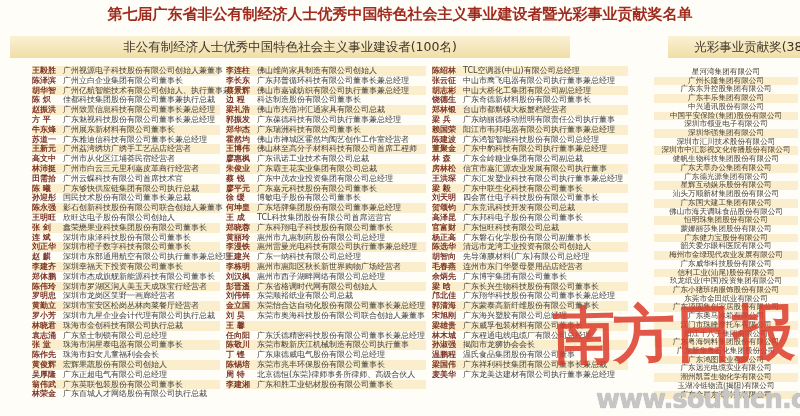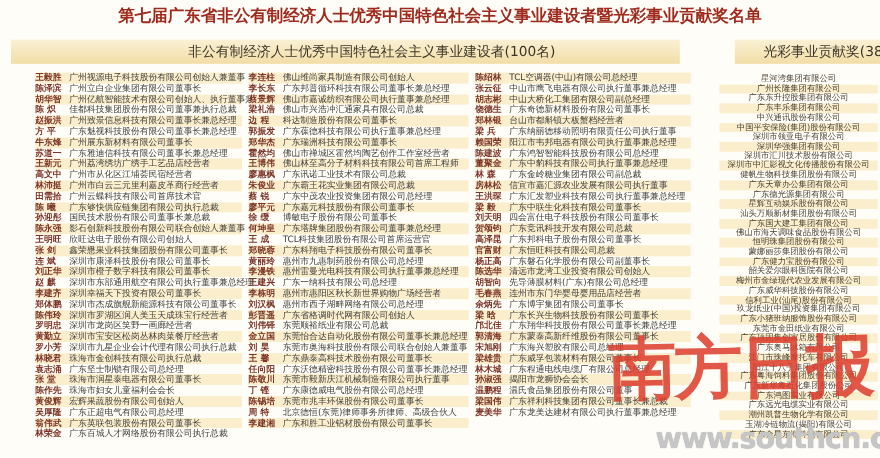--- a/index.html
+++ b/index.html
@@ -12,21 +12,21 @@
     position:absolute;top:5px;left:0;width:800px;margin:0;
     text-align:center;font-size:15px;font-weight:bold;color:#9e2b1e;
     letter-spacing:0px;
   }
   .hdr{
     position:absolute;top:36px;height:22px;
     background:linear-gradient(#faf1d5,#f1dda6);
     display:flex;align-items:center;justify-content:center;
     font-size:12.5px;color:#3c3527;font-weight:500;
   }
-  .hdr-left{left:10px;width:560px;padding-left:48px;}
+  .hdr-left{left:10px;width:560px;}
   .hdr-right{left:668px;width:128px;padding-left:25px;}
   .col{position:absolute;top:66px;padding-left:24px;}
   .col1{left:8px;width:188px;}
   .col2{left:202px;width:200px;}
   .col3{left:408px;width:196px;}
   .col .row{
     height:9.8px;line-height:9.8px;font-size:8px;
     display:flex;white-space:nowrap;overflow:visible;
   }
   .col .row:nth-child(odd){background:#fbeecd;}
@@ -214,28 +214,28 @@
       </div>
       <div class="row">
         <span class="nm">李长东</span>
         <span class="aff">广东邦普循环科技有限公司董事长兼总经理</span>
       </div>
       <div class="row">
         <span class="nm">蔡景辉</span>
         <span class="aff">佛山市嘉诚纺织有限公司执行董事兼总经理</span>
       </div>
       <div class="row">
+        <span class="nm">边 程</span>
+        <span class="aff">科达制造股份有限公司董事长</span>
+      </div>
+      <div class="row">
         <span class="nm">梁礼浩</span>
         <span class="aff">佛山市兴浩冲汇通家具有限公司总裁</span>
       </div>
       <div class="row">
-        <span class="nm">边 程</span>
-        <span class="aff">科达制造股份有限公司董事长</span>
-      </div>
-      <div class="row">
         <span class="nm">郭振发</span>
         <span class="aff">广东葆德科技有限公司执行董事兼总经理</span>
       </div>
       <div class="row">
         <span class="nm">郑华杰</span>
         <span class="aff">广东瑞洲科技有限公司董事长</span>
       </div>
       <div class="row">
         <span class="nm">霍然均</span>
         <span class="aff">佛山市禅城区霍然均陶艺创作工作室经营者</span>
@@ -307,21 +307,20 @@
       <div class="row">
         <span class="nm">金立国</span>
         <span class="aff">东莞怡合达自动化股份有限公司董事长兼总经理</span>
       </div>
       <div class="row">
         <span class="nm">刘 昊</span>
         <span class="aff">东莞市奥海科技股份有限公司联合创始人兼董事</span>
       </div>
       <div class="row">
         <span class="nm">王 馨</span>
-        <span class="aff">广东鼎泰高科技术股份有限公司董事长</span>
       </div>
       <div class="row">
         <span class="nm">任向阳</span>
         <span class="aff">广东沃德精密科技股份有限公司董事长兼总经理</span>
       </div>
       <div class="row">
         <span class="nm">陈敬川</span>
         <span class="aff">东莞市毅新庆江机械制造有限公司执行董事</span>
       </div>
       <div class="row">

